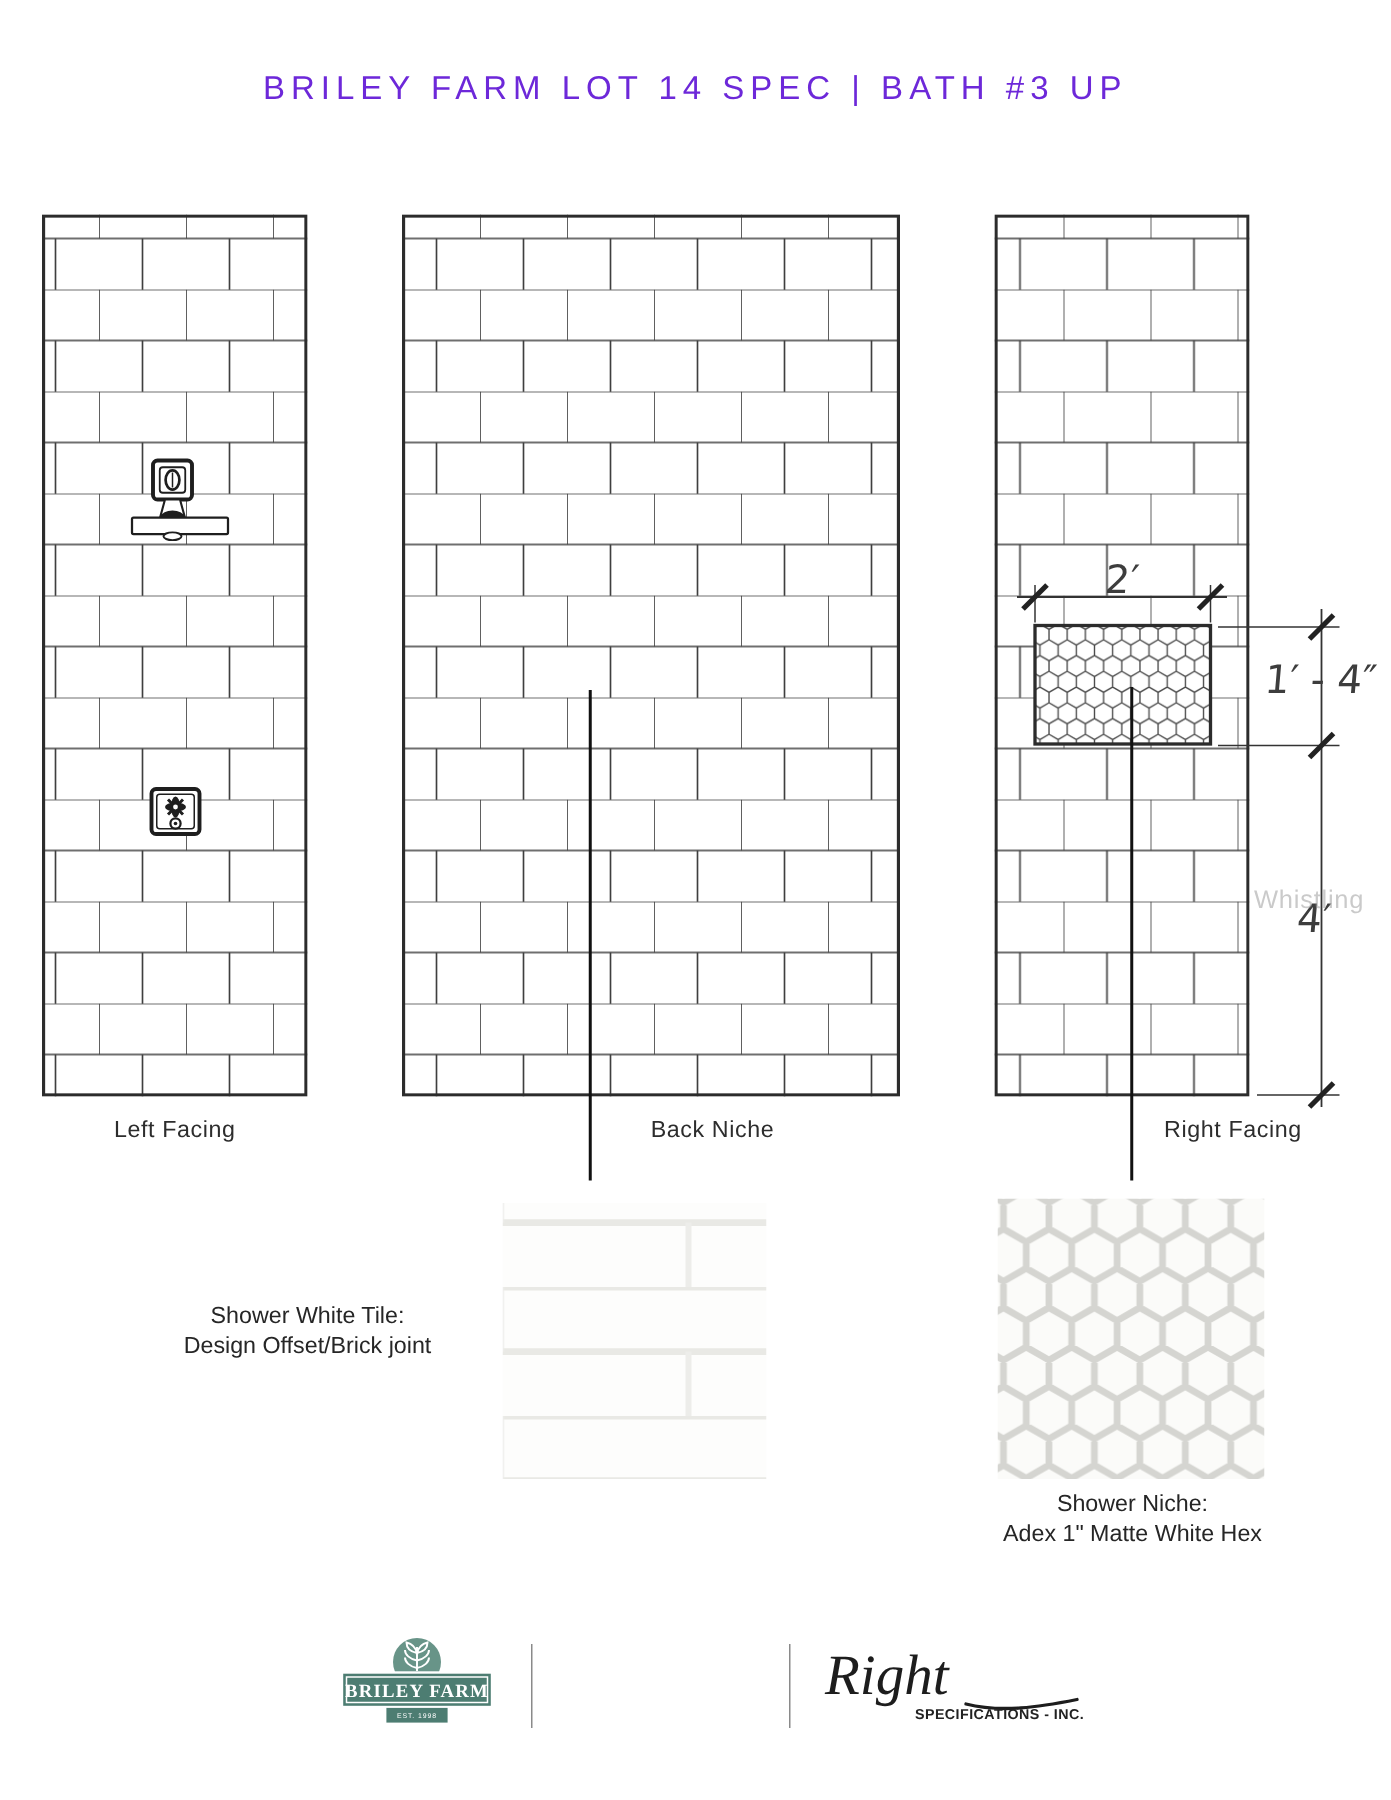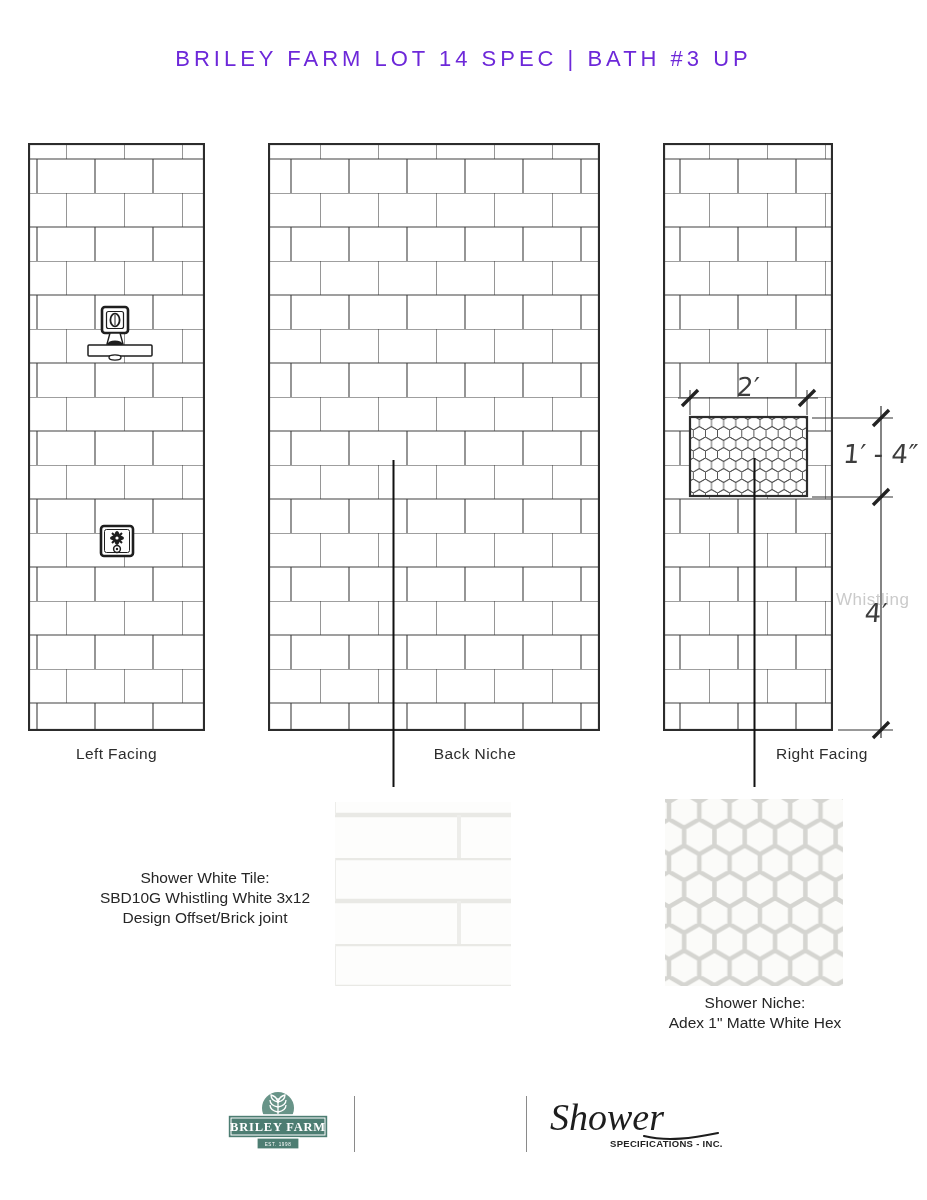--- a/index.html
+++ b/index.html
@@ -147,21 +147,20 @@
                  M30.3,26.25 L45.45,35 L45.45,52.5 L30.3,61.25 L15.15,52.5 L15.15,35 Z
                  M0,-26.25 L15.15,-17.5 L15.15,0 L0,8.75 L-15.15,0 L-15.15,-17.5 Z
                  M30.3,-26.25 L45.45,-17.5 L45.45,0 L30.3,8.75 L15.15,0 L15.15,-17.5 Z" fill="#fbfbf9" stroke="#d5d5d1" stroke-width="4.5" stroke-linejoin="round"></path>
       </pattern>
     </defs>
     <rect x="0" y="0" width="178" height="187" fill="url(#hexSample)"></rect>
   </svg>
 
   <div class="abs spec-text" style="left:75px;top:868px;width:260px;">
     <div>Shower White Tile:</div>
-    <div>SBD10G Whistling White 3x12</div>
     <div>Design Offset/Brick joint</div>
   </div>
 
   <div class="abs spec-text" style="left:625px;top:993px;width:260px;">
     <div>Shower Niche:</div>
     <div>Adex 1" Matte White Hex</div>
   </div>
 
   <svg class="abs" style="left:228px;top:1090px;" width="100" height="62" viewBox="0 0 100 62">
     <circle cx="50" cy="18" r="16" fill="#689488"></circle>
@@ -180,20 +179,20 @@
     <rect x="29" y="48" width="42" height="11" fill="#4d7d72" stroke="#ffffff" stroke-width="1.2"></rect>
     <text x="50" y="55.5" text-anchor="middle" font-family="Liberation Sans, sans-serif" font-size="4.6" letter-spacing="0.6" fill="#ffffff">EST. 1998</text>
   </svg>
 
   <div class="abs divider" style="left:354px;top:1096px;height:56px;"></div>
 
 
   <div class="abs divider" style="left:526px;top:1096px;height:56px;"></div>
 
   <div class="abs" style="left:548px;top:1096px;width:180px;height:58px;">
-    <div class="abs design-script" style="left:2px;top:2px;">Shower</div>
+    <div class="abs design-script" style="left:2px;top:2px;">Right</div>
     <svg class="abs" style="left:0;top:0;" width="180" height="58" viewBox="0 0 180 58">
       <path d="M96,40 C120,46 145,42 170,37" fill="none" stroke="#1d1d1d" stroke-width="2.2" stroke-linecap="round"></path>
     </svg>
     <div class="abs design-sub" style="left:62px;top:42px;">SPECIFICATIONS - INC.</div>
   </div>
 
 </div>
 
 </body></html>

